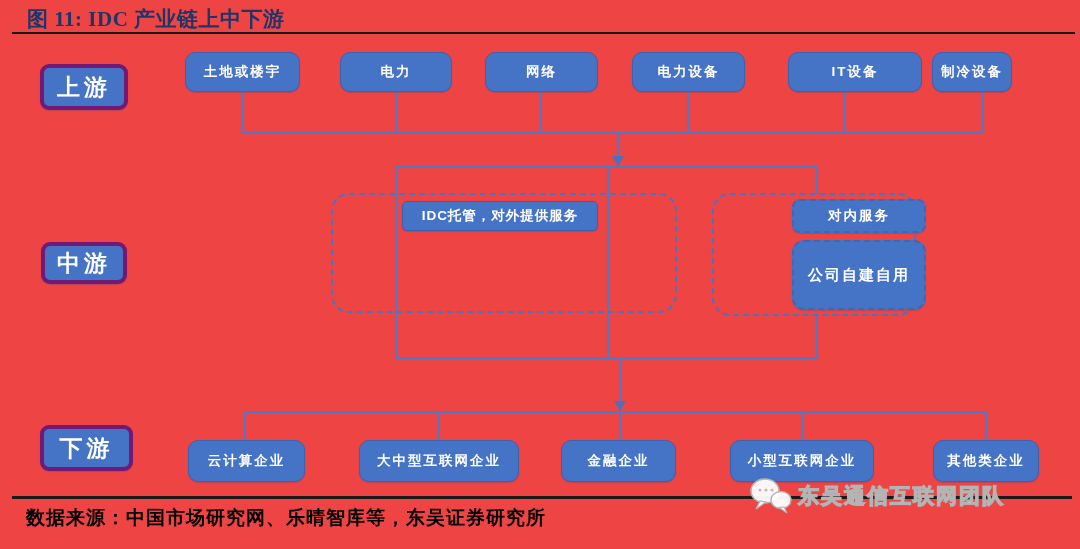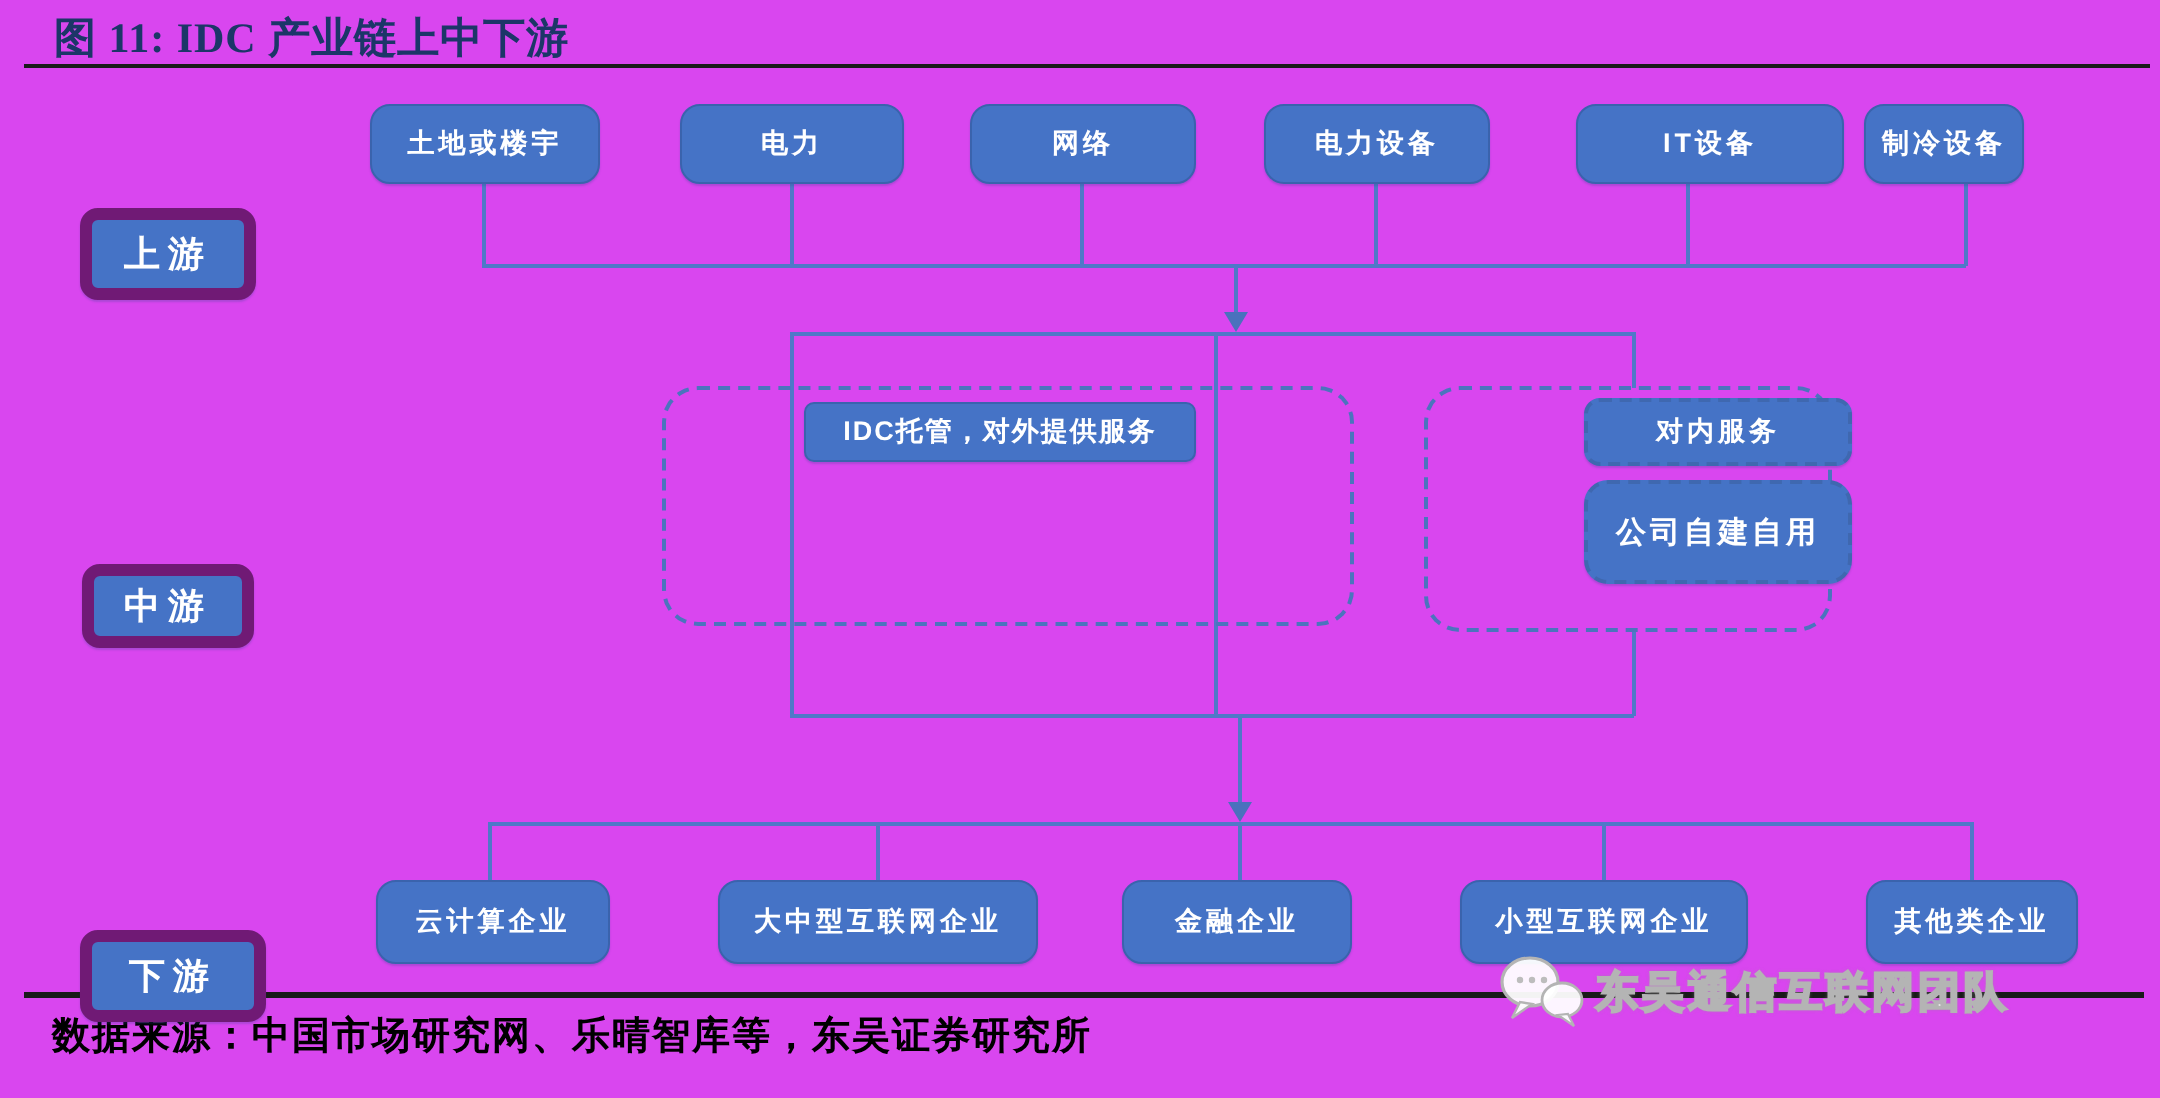--- a/index.html
+++ b/index.html
@@ -1,38 +1,38 @@
 <!DOCTYPE html>
 <html><head>
 <meta charset="utf-8">
 <style>
   * { margin:0; padding:0; box-sizing:border-box; }
   html,body { background:#ffffff; }
   .page {
     position:relative; width:1080px; height:549px; overflow:hidden;
-    background:#d946ef; font-family:"Liberation Sans","DejaVu Sans",sans-serif;
+    background:#ef4444; font-family:"Liberation Sans","DejaVu Sans",sans-serif;
   }
   .fig-title {
     position:absolute; left:27px; top:5px;
     font-family:"Liberation Serif","DejaVu Serif",serif;
     font-weight:bold; font-size:21px; color:#1c3668; letter-spacing:0.5px;
   }
   .rule { position:absolute; background:#1a1a1a; z-index:0; }
   .rule-top { left:12px; top:32px; width:1063px; height:2px; }
   .rule-bottom { left:12px; top:496px; width:1060px; height:2.5px; }
 
   .box {
     position:absolute; z-index:3;
     background:#4573c6; border:1px solid #3a63ad; border-radius:10px;
     color:#ffffff; display:flex; align-items:center; justify-content:center;
     font-size:13.5px; font-weight:bold; letter-spacing:2px; text-align:center;
     box-shadow:0 1px 1px rgba(40,70,140,0.25);
   }
   .stage-box {
-    border:6px solid #701a75; border-radius:9px; font-size:18px; letter-spacing:4px;margin-top:40px;
+    border:4px solid #701a75; border-radius:9px; font-size:23px; letter-spacing:4px;
   }
   .hline { position:absolute; height:1.5px; background:#4f78c8; z-index:1; }
   .vline { position:absolute; width:1.5px; background:#4f78c8; z-index:1; }
   .arrow-down {
     position:absolute; z-index:2; width:0; height:0;
     border-left:6px solid transparent; border-right:6px solid transparent;
     border-top:10px solid #4a71bd;
   }
   .dashed-container {
     position:absolute; z-index:2; background:transparent;
@@ -91,21 +91,21 @@
   <div class="vline" style="left:607px; top:166px; height:192px;"></div>
   <div class="vline" style="left:816px; top:166px; height:28px;"></div>
   <div class="vline" style="left:816px; top:316px; height:42px;"></div>
   <div class="hline" style="left:395px; top:357px; width:422px;"></div>
 
   <div class="dashed-container" style="left:331px; top:193px; width:346px; height:120px;"></div>
   <div class="dashed-container" style="left:712px; top:193px; width:204px; height:123px;"></div>
 
   <div class="box" style="left:402px; top:201px; width:196px; height:30px; border-radius:5px; letter-spacing:1px;">IDC托管，对外提供服务</div>
   <div class="box dashed-box" style="left:748px; top:199px; width:134px; height:34px; border-radius:8px;">对内服务</div>
-  <div class="box dashed-box" style="left:748px; top:240px; width:134px; height:52px; border-radius:12px; font-size:15px;">公司自建自用</div>
+  <div class="box dashed-box" style="left:748px; top:240px; width:134px; height:70px; border-radius:12px; font-size:15px;">公司自建自用</div>
 
   <div class="vline" style="left:619px; top:357px; height:46px;"></div>
   <div class="arrow-down" style="left:614px; top:401px;"></div>
 
   <div class="hline" style="left:244px; top:411px; width:742px;"></div>
   <div class="vline" style="left:244px; top:411px; height:29px;"></div>
   <div class="vline" style="left:438px; top:411px; height:29px;"></div>
   <div class="vline" style="left:619px; top:411px; height:29px;"></div>
   <div class="vline" style="left:801px; top:411px; height:29px;"></div>
   <div class="vline" style="left:985px; top:411px; height:29px;"></div>

